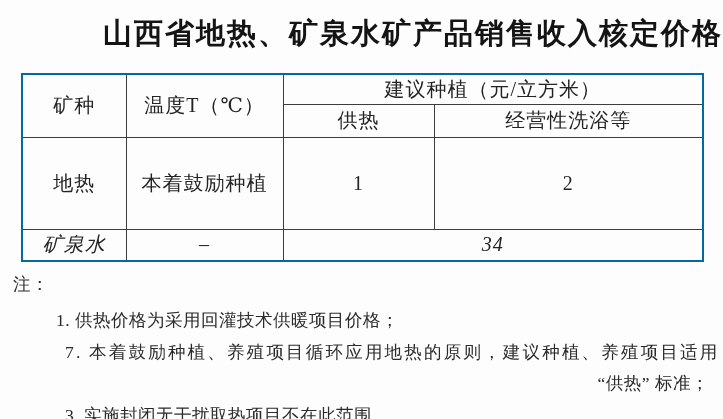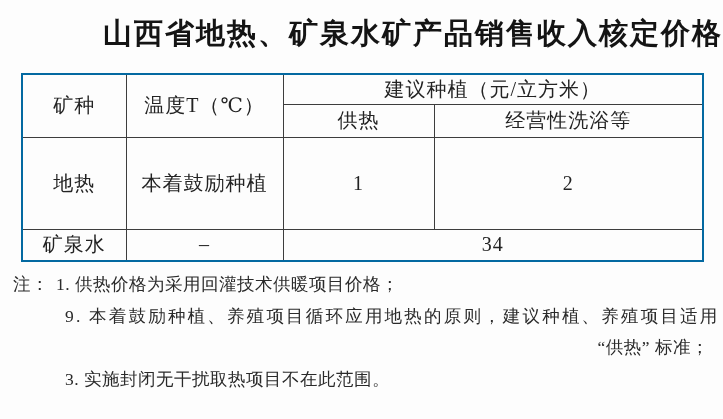--- a/index.html
+++ b/index.html
@@ -42,34 +42,34 @@
     overflow: hidden;
     white-space: nowrap;
   }
   col.c1 { width: 104px; }
   col.c2 { width: 157px; }
   col.c3 { width: 151px; }
   col.c4 { width: 269px; }
   tr.hr1 { height: 30px; }
   tr.hr2 { height: 33px; }
   tr.dr1 { height: 92px; }
-  tr.dr2 { height: 32px; }
+  tr.dr2 { height: 32px; font-style: italic; }
   .notes {
     margin: 7px 14px 0 13px;
     font-size: 17.5px;
     color: #2a2a2a;
   }
   .note-line {
     line-height: 31.5px;
     letter-spacing: 0.5px;
     white-space: nowrap;
   }
   .note-line-1 { display: flex; }
   .note-label { flex: 0 0 auto; }
-  .note-text-1 { margin-left: 7px; }
+  .note-text-1 { margin-left: 7px; margin-top: 36px; }
   .note-line-2 { padding-left: 52px; letter-spacing: 2.2px; }
   .note-line-3 { padding-left: 6px; text-align: right; }
   .note-line-4 { padding-left: 52px; }
 </style>
 </head>
 <body>
 
 <div class="page">
 
   <div class="doc-title">山西省地热、矿泉水矿产品销售收入核定价格</div>
@@ -103,18 +103,18 @@
         <td colspan="2">34</td>
       </tr>
     </tbody>
   </table>
 
   <div class="notes">
     <div class="note-line note-line-1">
       <span class="note-label">注：</span>
       <span class="note-text-1">1. 供热价格为采用回灌技术供暖项目价格；</span>
     </div>
-    <div class="note-line note-line-2">9. 本着鼓励种植、养殖项目循环应用地热的原则，建议种植、养殖项目适用</div>
+    <div class="note-line note-line-2">7. 本着鼓励种植、养殖项目循环应用地热的原则，建议种植、养殖项目适用</div>
     <div class="note-line note-line-3">“供热” 标准；</div>
     <div class="note-line note-line-4">3. 实施封闭无干扰取热项目不在此范围。</div>
   </div>
 
 </div>
 
 </body></html>

